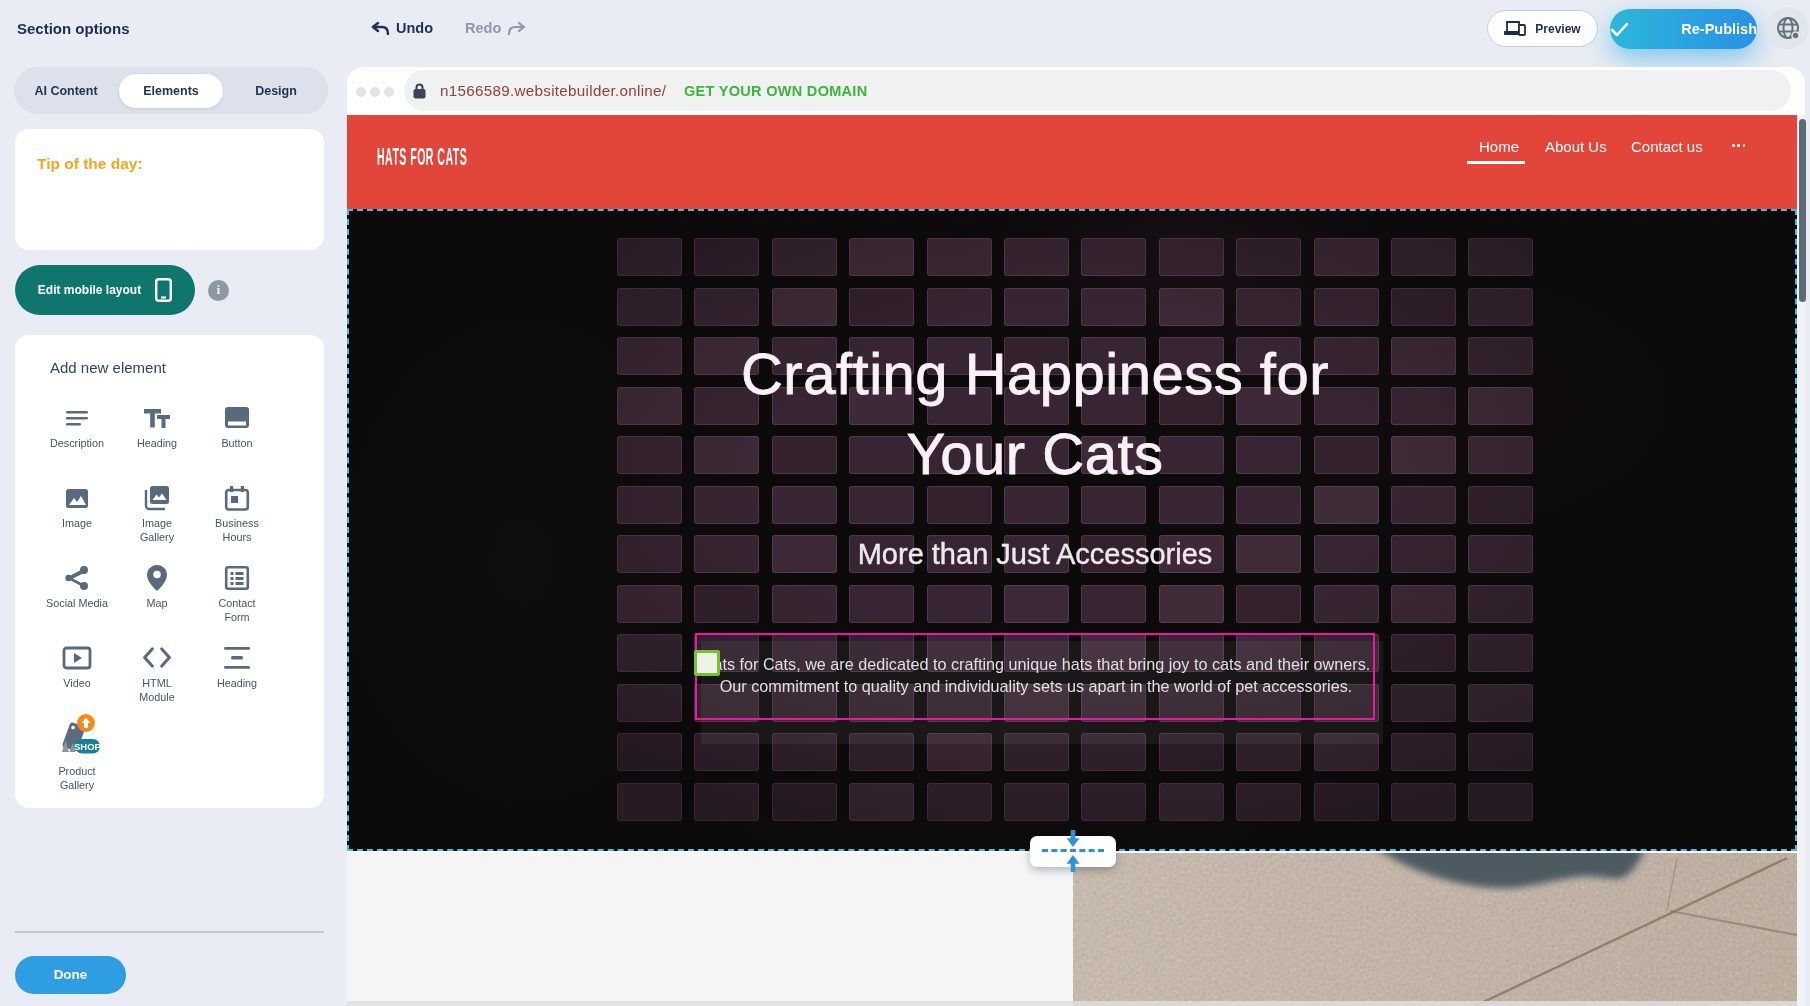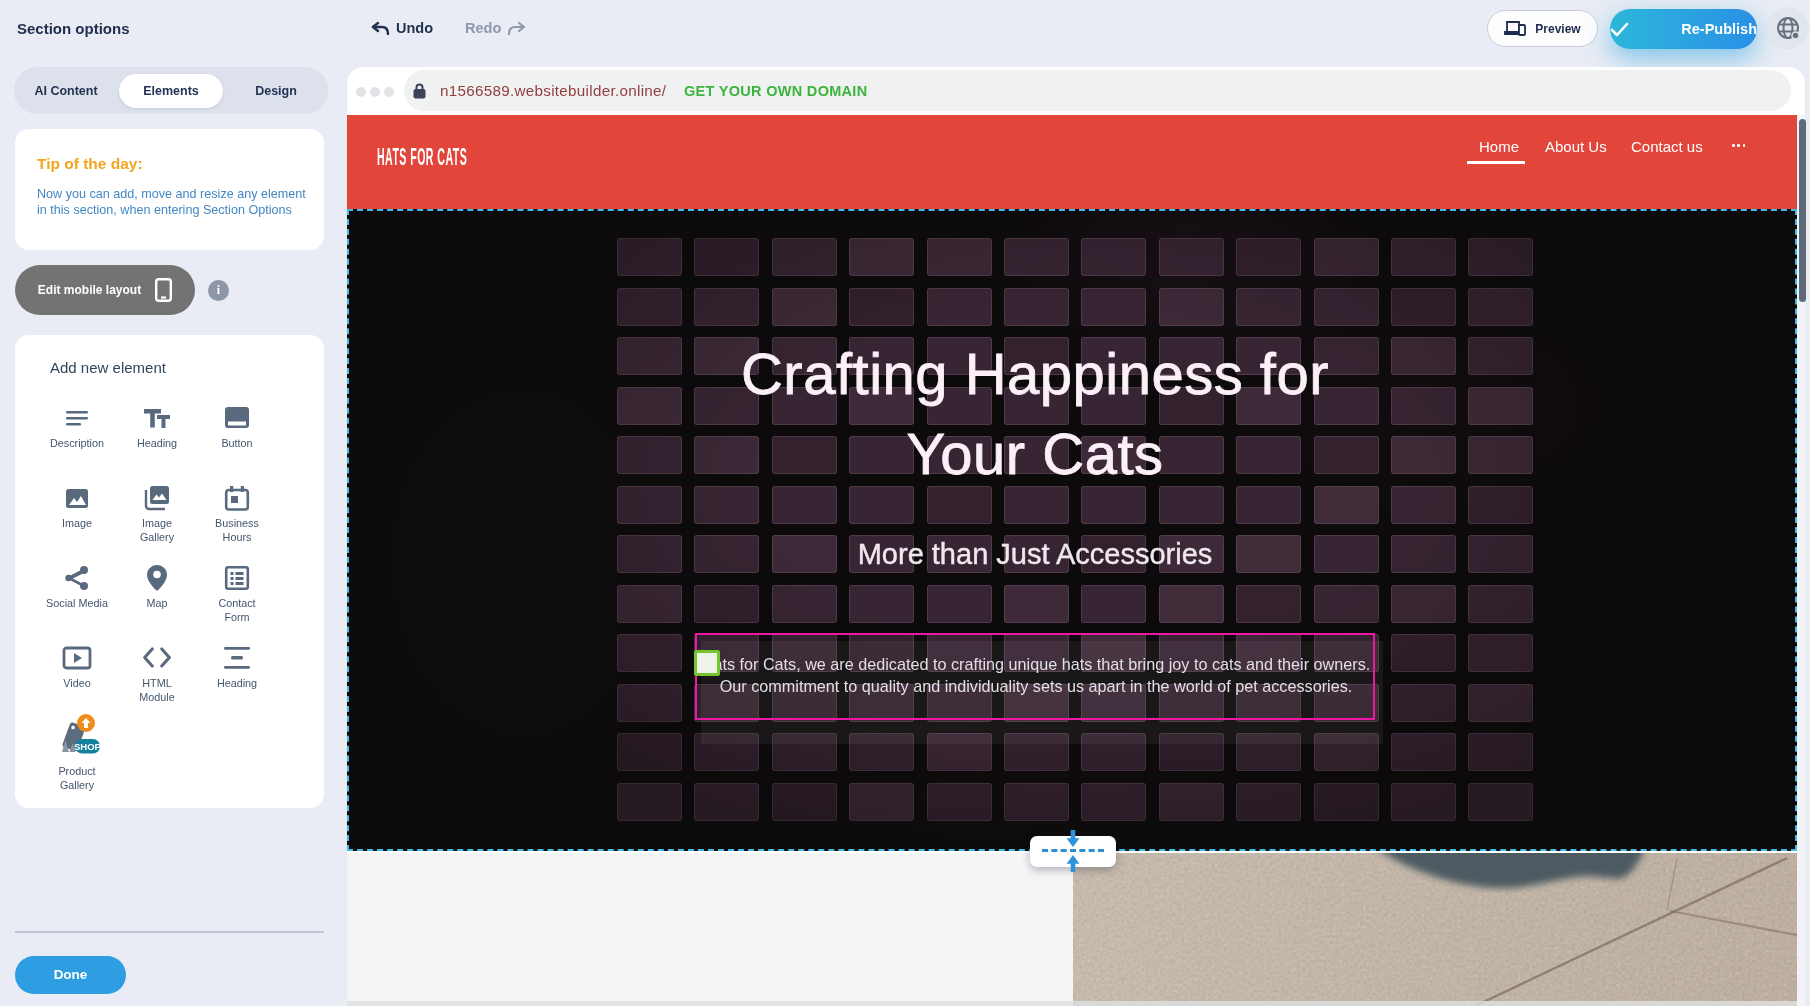--- a/index.html
+++ b/index.html
@@ -15,21 +15,21 @@
 #btn-republish { left:1610px; top:9px; width:147px; height:40px; border-radius:21px; background:linear-gradient(90deg,#2cb7d9,#2a90e6); box-shadow:0 10px 26px rgba(42,166,224,.55); display:flex; align-items:center; justify-content:space-between; gap:9px; color:#fff; font-size:14.5px; font-weight:bold; }
 #globe { left:1767px; top:7px; width:42px; height:42px; border-radius:50%; background:#e1e5ec; display:flex; align-items:center; justify-content:center; }
 
 
 #tabs { left:14px; top:67px; width:314px; height:47px; background:#dce1ec; border-radius:23px; display:flex; align-items:center; }
 #tabs .tab { flex:1; text-align:center; font-size:12.5px; font-weight:bold; color:#253454; }
 #tabs .active { background:#fff; border-radius:18px; height:34px; line-height:34px; margin:0 1px; box-shadow:0 1px 3px rgba(40,60,90,.12); }
 #tipcard { left:15px; top:129px; width:309px; height:121px; background:#fff; border-radius:14px; padding:26px 22px; }
 #tipcard h3 { color:#f2a51f; font-size:15.5px; margin-bottom:13px; }
 #tipcard p { color:#4287c4; font-size:12.6px; line-height:16px; white-space:nowrap; }
-#btn-mobile { left:15px; top:265px; width:180px; height:50px; background:#737373; border-radius:25px; color:#fff; font-size:12px; font-weight:bold; display:flex; align-items:center; justify-content:center; gap:14px; }
+#btn-mobile { left:15px; top:265px; width:180px; height:50px; background:#0f766e; border-radius:25px; color:#fff; font-size:12px; font-weight:bold; display:flex; align-items:center; justify-content:center; gap:14px; }
 #info-i { left:208px; top:280px; width:21px; height:21px; border-radius:50%; background:#8d97a6; color:#fff; font-size:12px; font-weight:bold; text-align:center; line-height:21px; font-family:"Liberation Serif",serif; }
 #addcard { left:15px; top:335px; width:309px; height:473px; background:#fff; border-radius:14px; }
 #addcard h4 { position:absolute; left:35px; top:24px; font-size:15px; color:#31455e; font-weight:normal; }
 .cell { position:absolute; width:84px; text-align:center; color:#42566c; font-size:10.8px; line-height:13.5px; }
 .cell .ic { height:30px; display:flex; align-items:center; justify-content:center; margin-bottom:4px; }
 #sb-divider { left:15px; top:931px; width:309px; height:1.5px; background:#bec5d3; }
 #btn-done { left:15px; top:956px; width:111px; height:38px; background:#2e9de2; border-radius:20px; color:#fff; font-weight:bold; font-size:13.5px; text-align:center; line-height:38px; }
 
 
 #canvas { left:347px; top:67px; width:1458px; height:939px; background:#fff; border-radius:16px 16px 0 0; }
@@ -115,21 +115,20 @@
     </svg>
 </div>
 
 <div class="abs" id="tabs">
   <div class="tab">AI Content</div>
   <div class="tab active">Elements</div>
   <div class="tab">Design</div>
 </div>
 <div class="abs" id="tipcard">
   <h3>Tip of the day:</h3>
-  <p>Now you can add, move and resize any element<br>in this section, when entering Section Options</p>
 </div>
 <div class="abs" id="btn-mobile">
   <span>Edit mobile layout</span>
   <svg width="17" height="24" viewBox="0 0 17 24">
       <rect x="1.2" y="1.2" width="14.6" height="21.6" rx="2.5" fill="none" stroke="#fff" stroke-width="2.4"></rect>
       <path d="M6 19.5 h5" stroke="#fff" stroke-width="2.2"></path>
     </svg>
 </div>
 <div class="abs" id="info-i">i</div>
 

